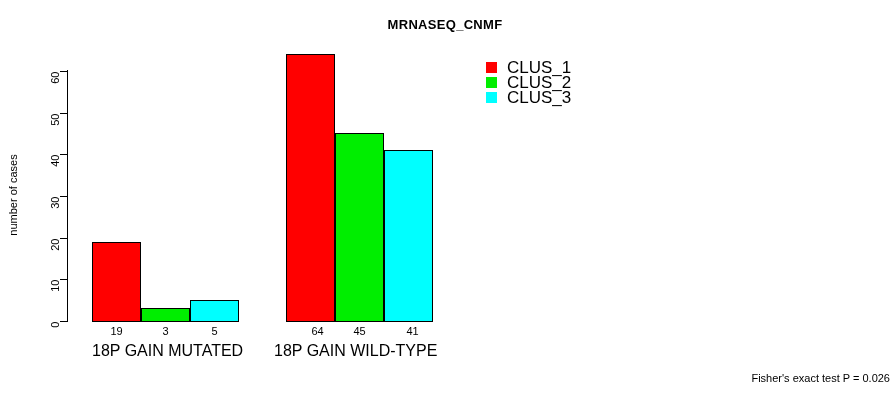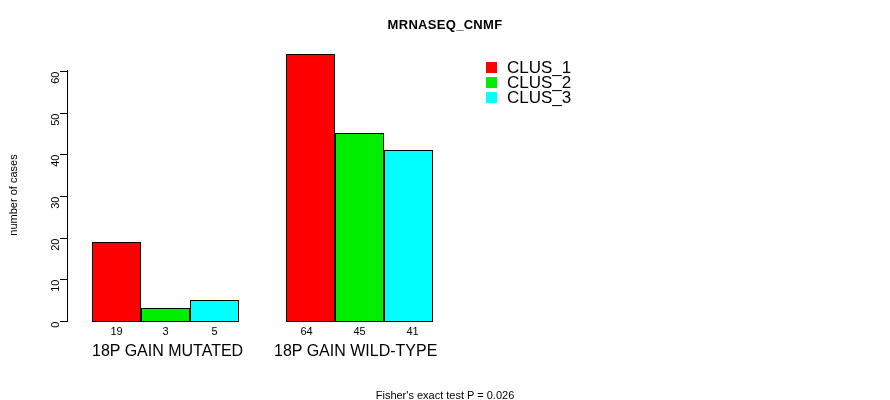--- a/index.html
+++ b/index.html
@@ -104,23 +104,23 @@
   .legend-label {
     font-size: 17px;
     margin-left: 10px;
     white-space: nowrap;
     line-height: 11px;
   }
 
   
   .footer-note {
     left: 0;
-    top: 389px;
+    top: 372px;
     width: 890px;
-    text-align: center;
+    text-align: right;
     font-size: 11px;
   }
 </style>
 </head>
 <body>
 
 <div id="plot">
 
   <div class="abs chart-title">MRNASEQ_CNMF</div>
 
@@ -151,21 +151,21 @@
       <div class="abs bar" style="left: 190px; top: 300px; width: 49px; height: 22px; background: rgb(0, 255, 255);"></div>
       <div class="abs bar" style="left: 286px; top: 54px; width: 49px; height: 268px; background: rgb(255, 0, 0);"></div>
       <div class="abs bar" style="left: 335px; top: 133px; width: 49px; height: 189px; background: rgb(0, 238, 0);"></div>
       <div class="abs bar" style="left: 384px; top: 150px; width: 49px; height: 172px; background: rgb(0, 255, 255);"></div>
     </div>
 
   <div id="barlabels">
       <div class="abs bar-value" style="left: 92px; width: 49px;">19</div>
       <div class="abs bar-value" style="left: 141px; width: 49px;">3</div>
       <div class="abs bar-value" style="left: 190px; width: 49px;">5</div>
-      <div class="abs bar-value" style="left: 282px; width: 49px;">64</div>
+      <div class="abs bar-value" style="left: 293px; width: 49px;">64</div>
       <div class="abs bar-value" style="left: 335px; width: 49px;">45</div>
       <div class="abs bar-value" style="left: 388px; width: 49px;">41</div>
     </div>
 
   <div id="grouplabels">
       <div class="abs group-label" style="left: 92px; width: 147px;">18P GAIN MUTATED</div>
       <div class="abs group-label" style="left: 274px; width: 147px;">18P GAIN WILD-TYPE</div>
     </div>
 
   <div class="abs legend">

